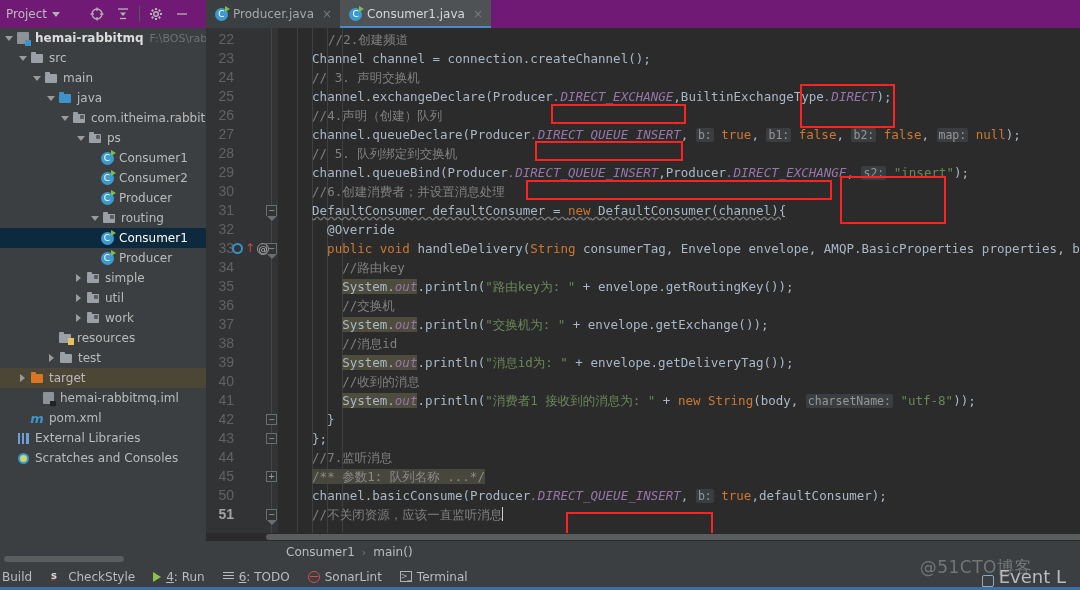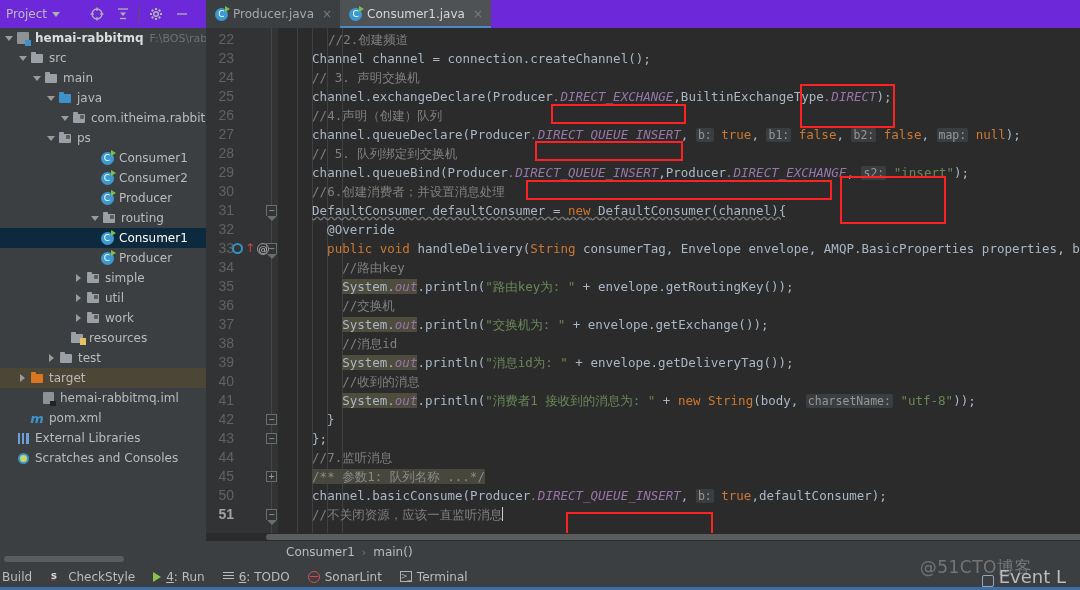--- a/index.html
+++ b/index.html
@@ -7,21 +7,21 @@
     width: 1080px; height: 590px;
     background: #3c3f41;
     font-family: "DejaVu Sans", "Liberation Sans", sans-serif;
     overflow: hidden;
   }
   .app { position: relative; width: 1080px; height: 590px; background: #3c3f41; }
 
   
   .topbar {
     position: absolute; left: 0; top: 0; width: 1080px; height: 28px;
-    background: #6d28d9; display: flex; align-items: center;
+    background: #701a75; display: flex; align-items: center;
   }
   .proj-label {
     display: flex; align-items: center; gap: 5px;
     color: #bbbbbb; font-size: 12px; padding-left: 6px; width: 84px;
   }
   .caret-down {
     width: 0; height: 0; border-left: 4px solid transparent;
     border-right: 4px solid transparent; border-top: 5px solid #b0b0b0;
   }
   .tool-icons { display: flex; align-items: center; gap: 0px; }
@@ -407,21 +407,21 @@
       </div>
       <div class="tree-row" style="padding-left: 58px;">
         <span class="arrow">
           <i></i>
         </span>
         <span class="ficon">
           <span class="folder pkg"></span>
         </span>
         <span class="tree-label">com.itheima.rabbitmq</span>
       </div>
-      <div class="tree-row" style="padding-left: 44px;">
+      <div class="tree-row" style="padding-left: 74px;">
         <span class="arrow">
           <i></i>
         </span>
         <span class="ficon">
           <span class="folder pkg"></span>
         </span>
         <span class="tree-label">ps</span>
       </div>
       <div class="tree-row" style="padding-left: 86px;">
         <span class="arrow none"></span>
@@ -487,21 +487,21 @@
       </div>
       <div class="tree-row" style="padding-left: 72px;">
         <span class="arrow collapsed">
           <i></i>
         </span>
         <span class="ficon">
           <span class="folder pkg"></span>
         </span>
         <span class="tree-label">work</span>
       </div>
-      <div class="tree-row" style="padding-left: 56px; text-align: center;">
+      <div class="tree-row" style="padding-left: 44px; text-align: center;">
         <span class="arrow none"></span>
         <span class="ficon">
           <span class="folder res"></span>
         </span>
         <span class="tree-label">resources</span>
       </div>
       <div class="tree-row" style="padding-left: 45px;">
         <span class="arrow collapsed">
           <i></i>
         </span>

